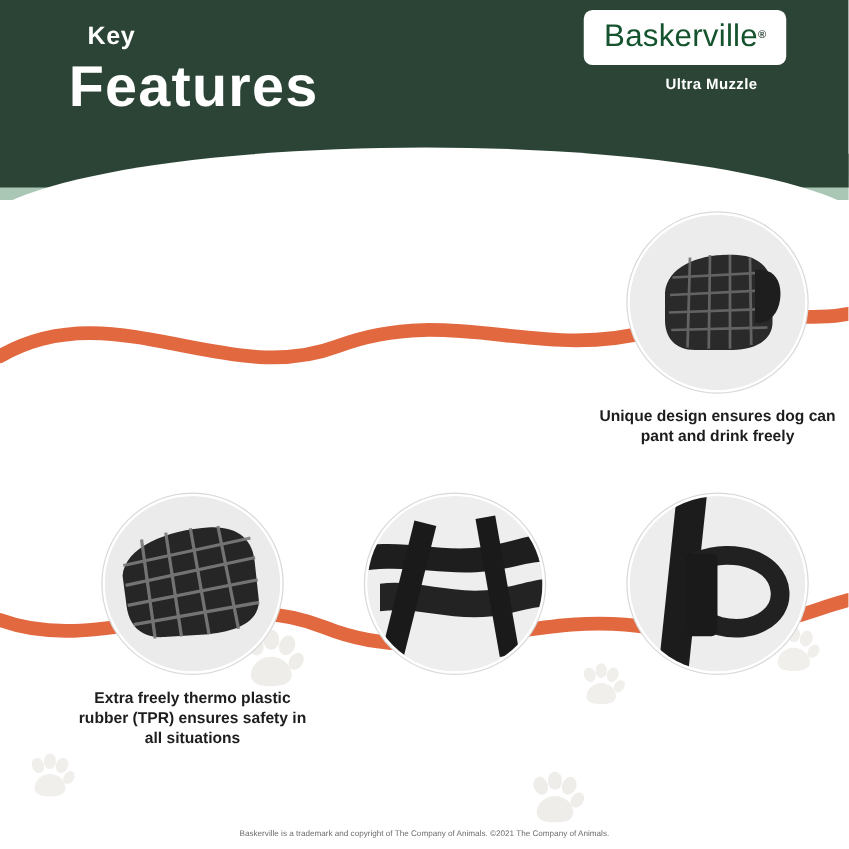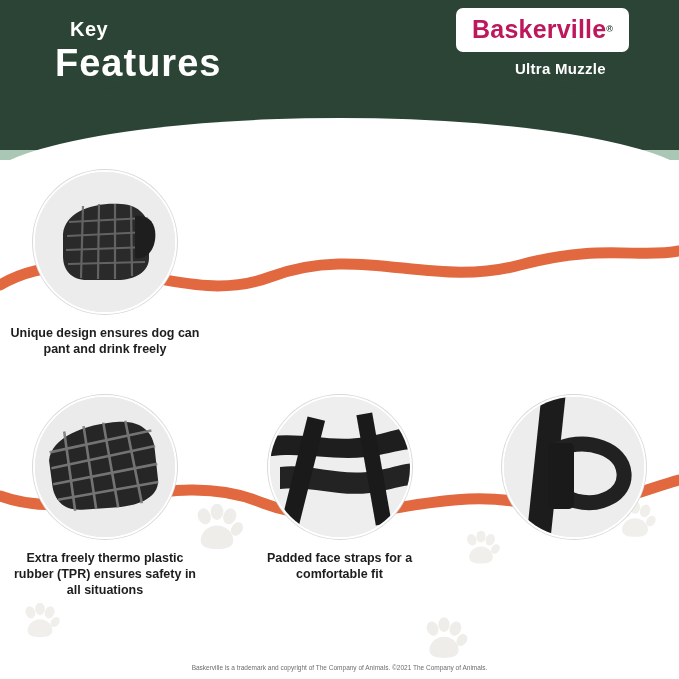--- a/index.html
+++ b/index.html
@@ -35,39 +35,39 @@
     border-radius:50% 50% 0 0 / 100% 100% 0 0;
   }
 
   .title-key{
     position:absolute;left:70px;top:18px;
     color:#ffffff;font-size:20px;font-weight:bold;
     letter-spacing:.5px;
   }
   .title-features{
     position:absolute;left:55px;top:42px;
-    color:#ffffff;font-size:38px;font-weight:bold;
+    color:#ffffff;font-size:46px;font-weight:bold;
     letter-spacing:1px;
   }
 
   .logo-box{
     position:absolute;right:50px;top:8px;
     background:#ffffff;border-radius:7px;
     padding:7px 16px 8px 16px;
   }
   .logo-text{
-    color:#be185d;font-size:25px;font-weight:bold;letter-spacing:.2px;
+    color:#14532d;font-size:25px;font-weight:normal;letter-spacing:.2px;
     position:relative;
   }
   .logo-reg{
     font-size:9px;vertical-align:super;font-weight:bold;
   }
   .sub-product{
     position:absolute;right:73px;top:60px;
-    color:#ffffff;font-size:15px;font-weight:bold;letter-spacing:.3px;
+    color:#ffffff;font-size:12px;font-weight:bold;letter-spacing:.3px;
   }
 
   
   .ribbon{
     position:absolute;left:0;width:679px;height:120px;overflow:hidden;
     z-index:1;
   }
   .ribbon svg{display:block;}
 
   
@@ -75,21 +75,21 @@
     position:absolute;color:#f0eeeb;z-index:0;
   }
   .paw svg{display:block;}
 
   
   .grid{
     position:absolute;left:0;top:170px;width:679px;
     z-index:3;
   }
   .row{
-    display:flex;justify-content:space-between;
+    display:flex;justify-content:flex-end;
     width:679px;
   }
   .cell{
     width:210px;display:flex;flex-direction:column;align-items:center;
   }
   .photo{
     width:140px;height:140px;border-radius:50%;
     background:#e9e9e9;
     border:2px solid #ffffff;
     box-shadow:0 0 0 1px #d9d9d9;
@@ -255,21 +255,20 @@
         <svg width="140" height="140" viewBox="0 0 140 140">
           <rect width="140" height="140" fill="#eeeeee"></rect>
           <g>
             <path d="M-5 40 C 30 34, 60 46, 96 40 C 118 36, 132 30, 146 30 L 146 52 C 128 52, 116 58, 96 60 C 62 64, 30 54, -5 60 Z" fill="#1e1e1e"></path>
             <path d="M10 70 C 40 66, 70 80, 104 74 C 122 71, 134 66, 146 66 L 146 88 C 130 88, 118 94, 100 96 C 66 100, 40 88, 10 92 Z" fill="#232323"></path>
             <rect x="24" y="20" width="18" height="110" fill="#1a1a1a" transform="rotate(14 33 75)"></rect>
             <rect x="96" y="16" width="16" height="112" fill="#1a1a1a" transform="rotate(-10 104 72)"></rect>
           </g>
         </svg>
       </div>
-      <div class="caption">Padded face straps for a comfortable fit</div>
     </div>
 
     <div class="cell">
       <div class="photo">
         <svg width="140" height="140" viewBox="0 0 140 140">
           <rect width="140" height="140" fill="#ededed"></rect>
           <g>
             <rect x="30" y="-5" width="24" height="150" fill="#1c1c1c" transform="rotate(6 42 70)"></rect>
             <path d="M54 52 C 84 40, 118 52, 120 76 C 122 98, 96 110, 72 104 C 58 100, 52 90, 54 78 Z" fill="none" stroke="#212121" stroke-width="15"></path>
             <rect x="44" y="46" width="26" height="66" rx="5" fill="#1a1a1a"></rect>

